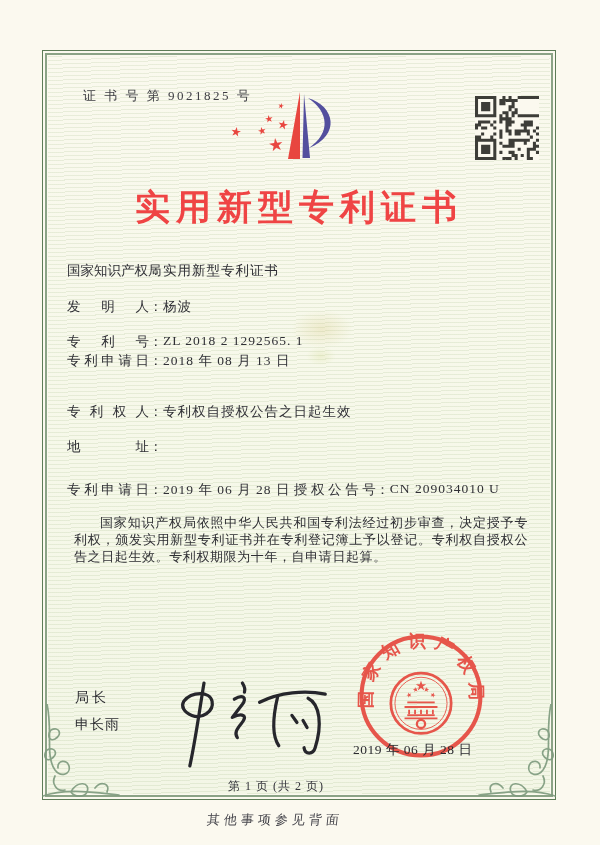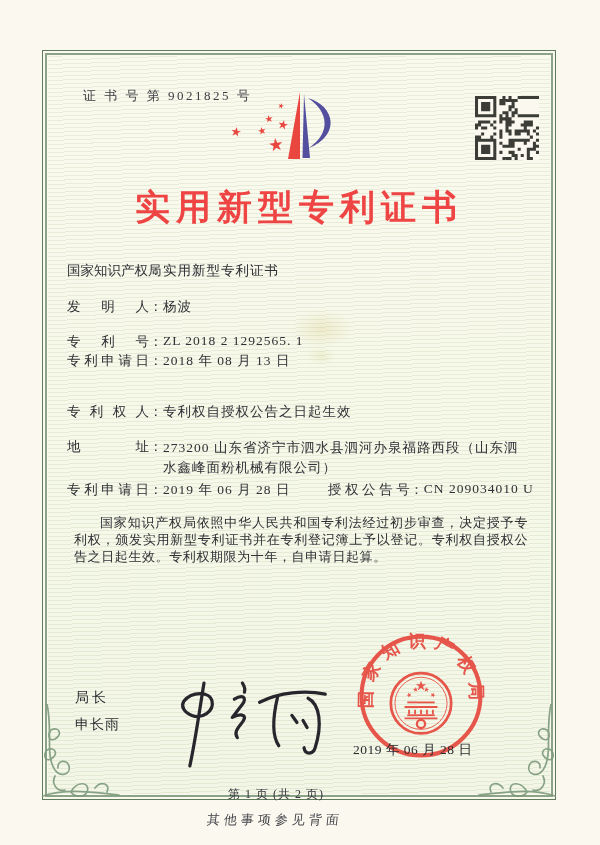--- a/index.html
+++ b/index.html
@@ -23,38 +23,38 @@
 
   .title{position:absolute;left:0;top:133px;width:100%;text-align:center;font-size:35px;
          font-weight:700;letter-spacing:6px;color:#ef4444;white-space:nowrap;}
 
   .fields{position:absolute;left:24px;top:211px;width:468px;font-size:13.5px;color:#303036;}
   .frow{position:absolute;left:0;white-space:nowrap;}
   .flabel{display:inline-block;width:82px;text-align:justify;text-align-last:justify;vertical-align:top;}
   .fcolon{display:inline-block;width:14px;vertical-align:top;}
   .fvalue{letter-spacing:1px;vertical-align:top;}
   .addr-val{display:inline-block;vertical-align:top;letter-spacing:1px;line-height:20px;}
-  .gpair2{margin-left:34px;}
+  .gpair2{}
 
   .paras{position:absolute;left:20px;top:452px;width:476px;font-size:13px;line-height:17px;
          text-align:justify;letter-spacing:0.6px;color:#2f2f34;}
   .paras p{margin:11px;text-indent:2em;}
 
   .sig-title{position:absolute;left:32px;top:638px;font-size:14px;letter-spacing:3px;
              font-family:"Liberation Sans","DejaVu Sans",sans-serif;color:#2e2e33;}
   .sig-name{position:absolute;left:32px;top:665px;font-size:14px;letter-spacing:1px;
             font-family:"Liberation Sans","DejaVu Sans",sans-serif;color:#2e2e33;text-align:center;}
   .sig-script{position:absolute;left:120px;top:626px;width:178px;height:96px;}
 
   .seal{position:absolute;left:314px;top:581px;width:128px;height:128px;opacity:0.93;}
   .seal-date{position:absolute;left:310px;top:690px;width:140px;font-size:13.5px;
              letter-spacing:0.5px;color:#2b2b30;white-space:nowrap;}
 
   .page-no{position:absolute;left:0;top:727px;width:466px;text-align:center;font-size:12px;
-           letter-spacing:1px;color:#33333a;white-space:nowrap;margin-top:8px;}
+           letter-spacing:1px;color:#33333a;white-space:nowrap;}
   .back-note{position:absolute;left:0;top:811px;width:550px;text-align:center;font-size:13px;
              letter-spacing:4px;color:#46464c;transform:skewX(-6deg);}
 
   .flourish{position:absolute;width:80px;height:95px;bottom:0;}
   .fl-l{left:-2px;}
   .fl-r{right:-2px;transform:scaleX(-1);}
 </style>
 </head>
 <body>
 
@@ -127,21 +127,21 @@
       <div class="frow" style="top:71px">
         <span class="flabel">专利号</span><span class="fcolon">：</span><span class="fvalue">ZL 2018 2 1292565. 1</span>
       </div>
       <div class="frow" style="top:90px">
         <span class="flabel">专利申请日</span><span class="fcolon">：</span><span class="fvalue">2018 年 08 月 13 日</span>
       </div>
       <div class="frow" style="top:141px">
         <span class="flabel">专利权人</span><span class="fcolon">：</span><span class="fvalue">专利权自授权公告之日起生效</span>
       </div>
       <div class="frow" style="top:176px">
-        <span class="flabel">地址</span><span class="fcolon">：</span><span class="addr-val"><span style="display:block">273200 山东省济宁市泗水县泗河办泉福路西段（山东泗</span><span style="display:block">水鑫峰面粉机械有限公司）</span></span>
+        <span class="flabel">地址</span><span class="fcolon">：</span>
       </div>
       <div class="frow" style="top:219px">
         <span><span class="flabel">专利申请日</span><span class="fcolon">：</span><span class="fvalue">2019 年 06 月 28 日</span></span>
         <span class="gpair2"><span class="flabel">授权公告号</span><span class="fcolon">：</span><span class="fvalue">CN 209034010 U</span></span>
       </div>
     </div>
 
     <div class="paras">
       <p>国家知识产权局依照中华人民共和国专利法经过初步审查，决定授予专利权，颁发实用新型专利证书并在专利登记簿上予以登记。专利权自授权公告之日起生效。专利权期限为十年，自申请日起算。</p>
     </div>

